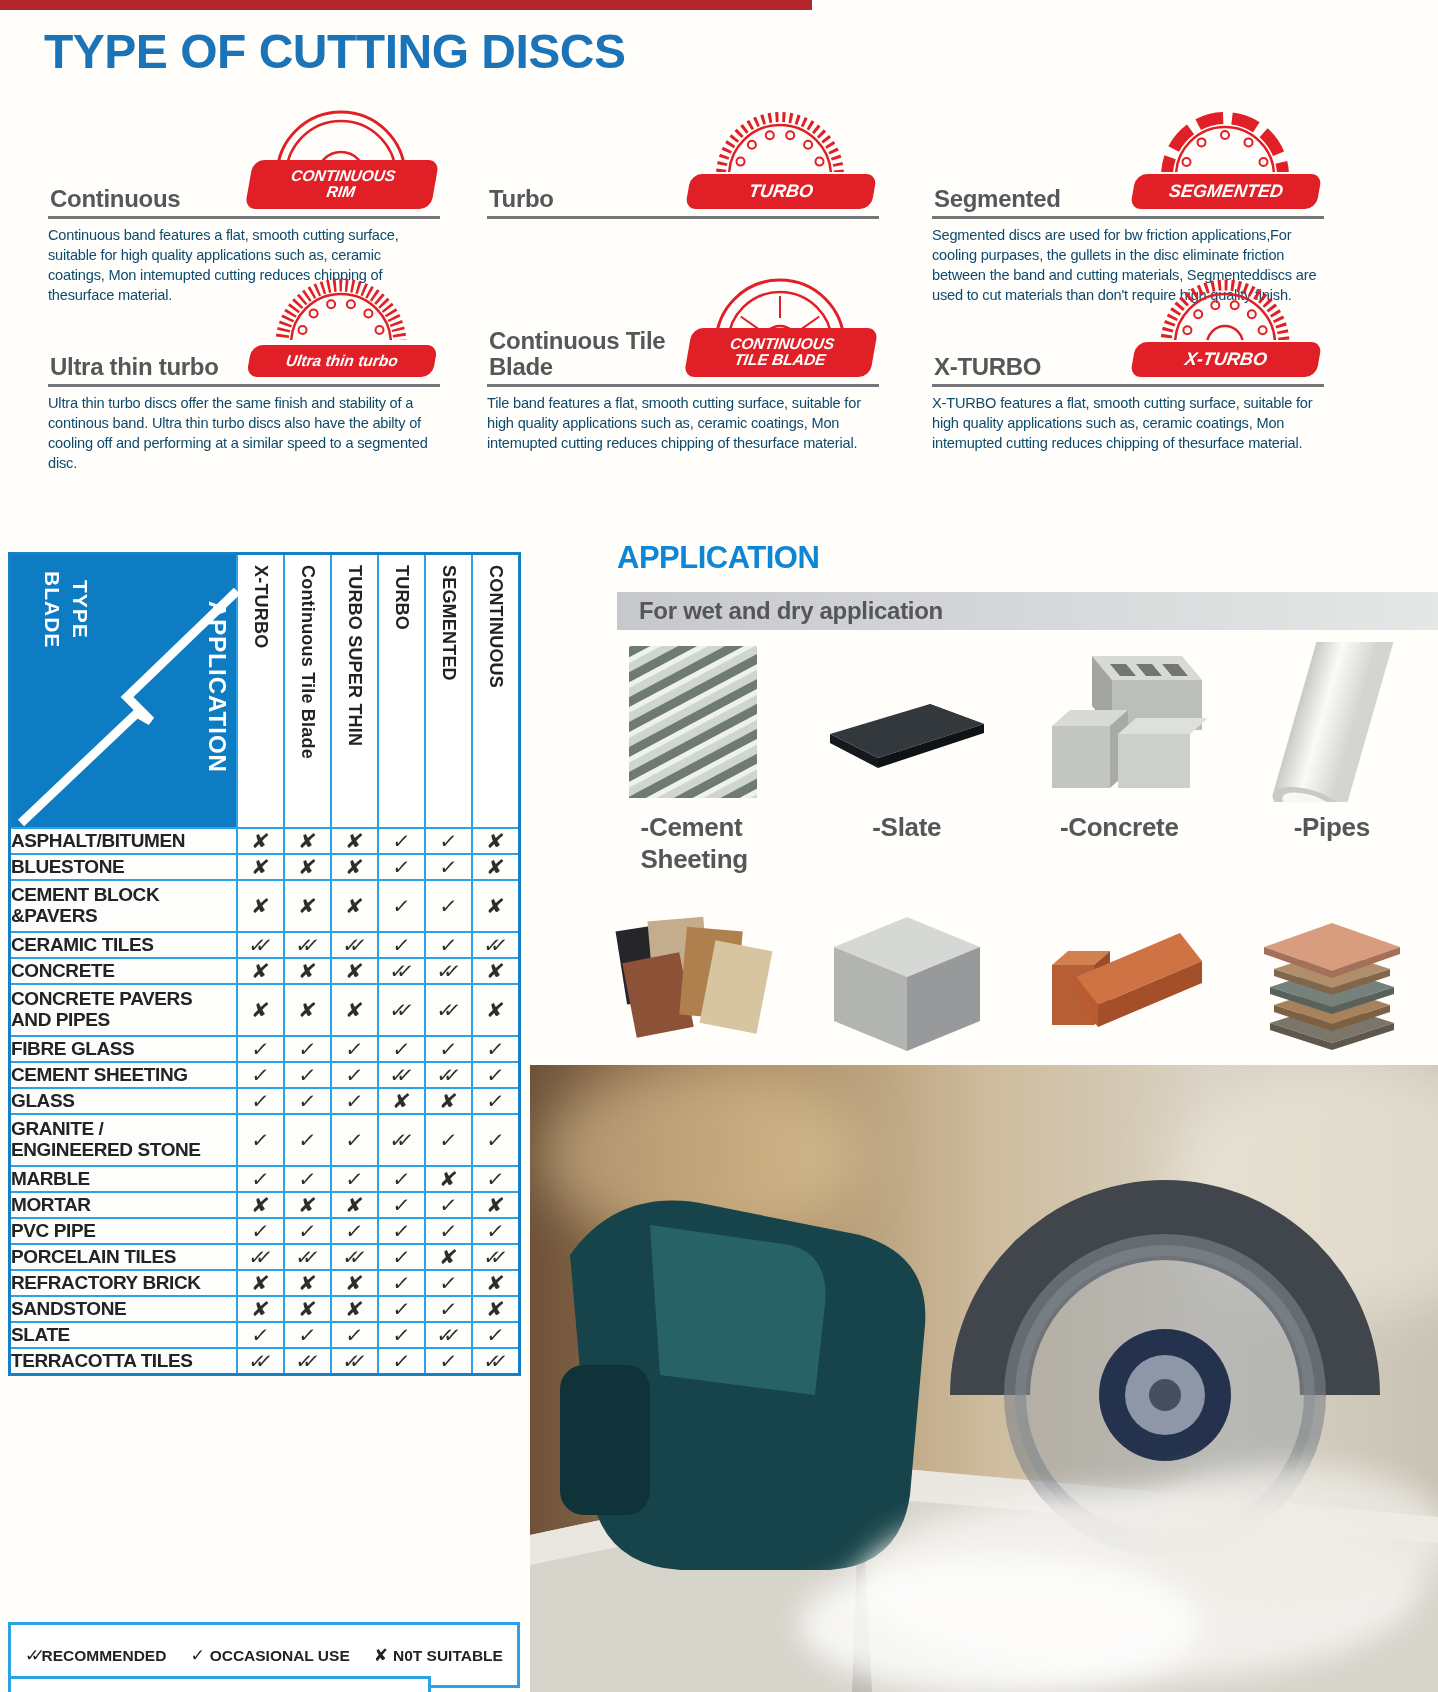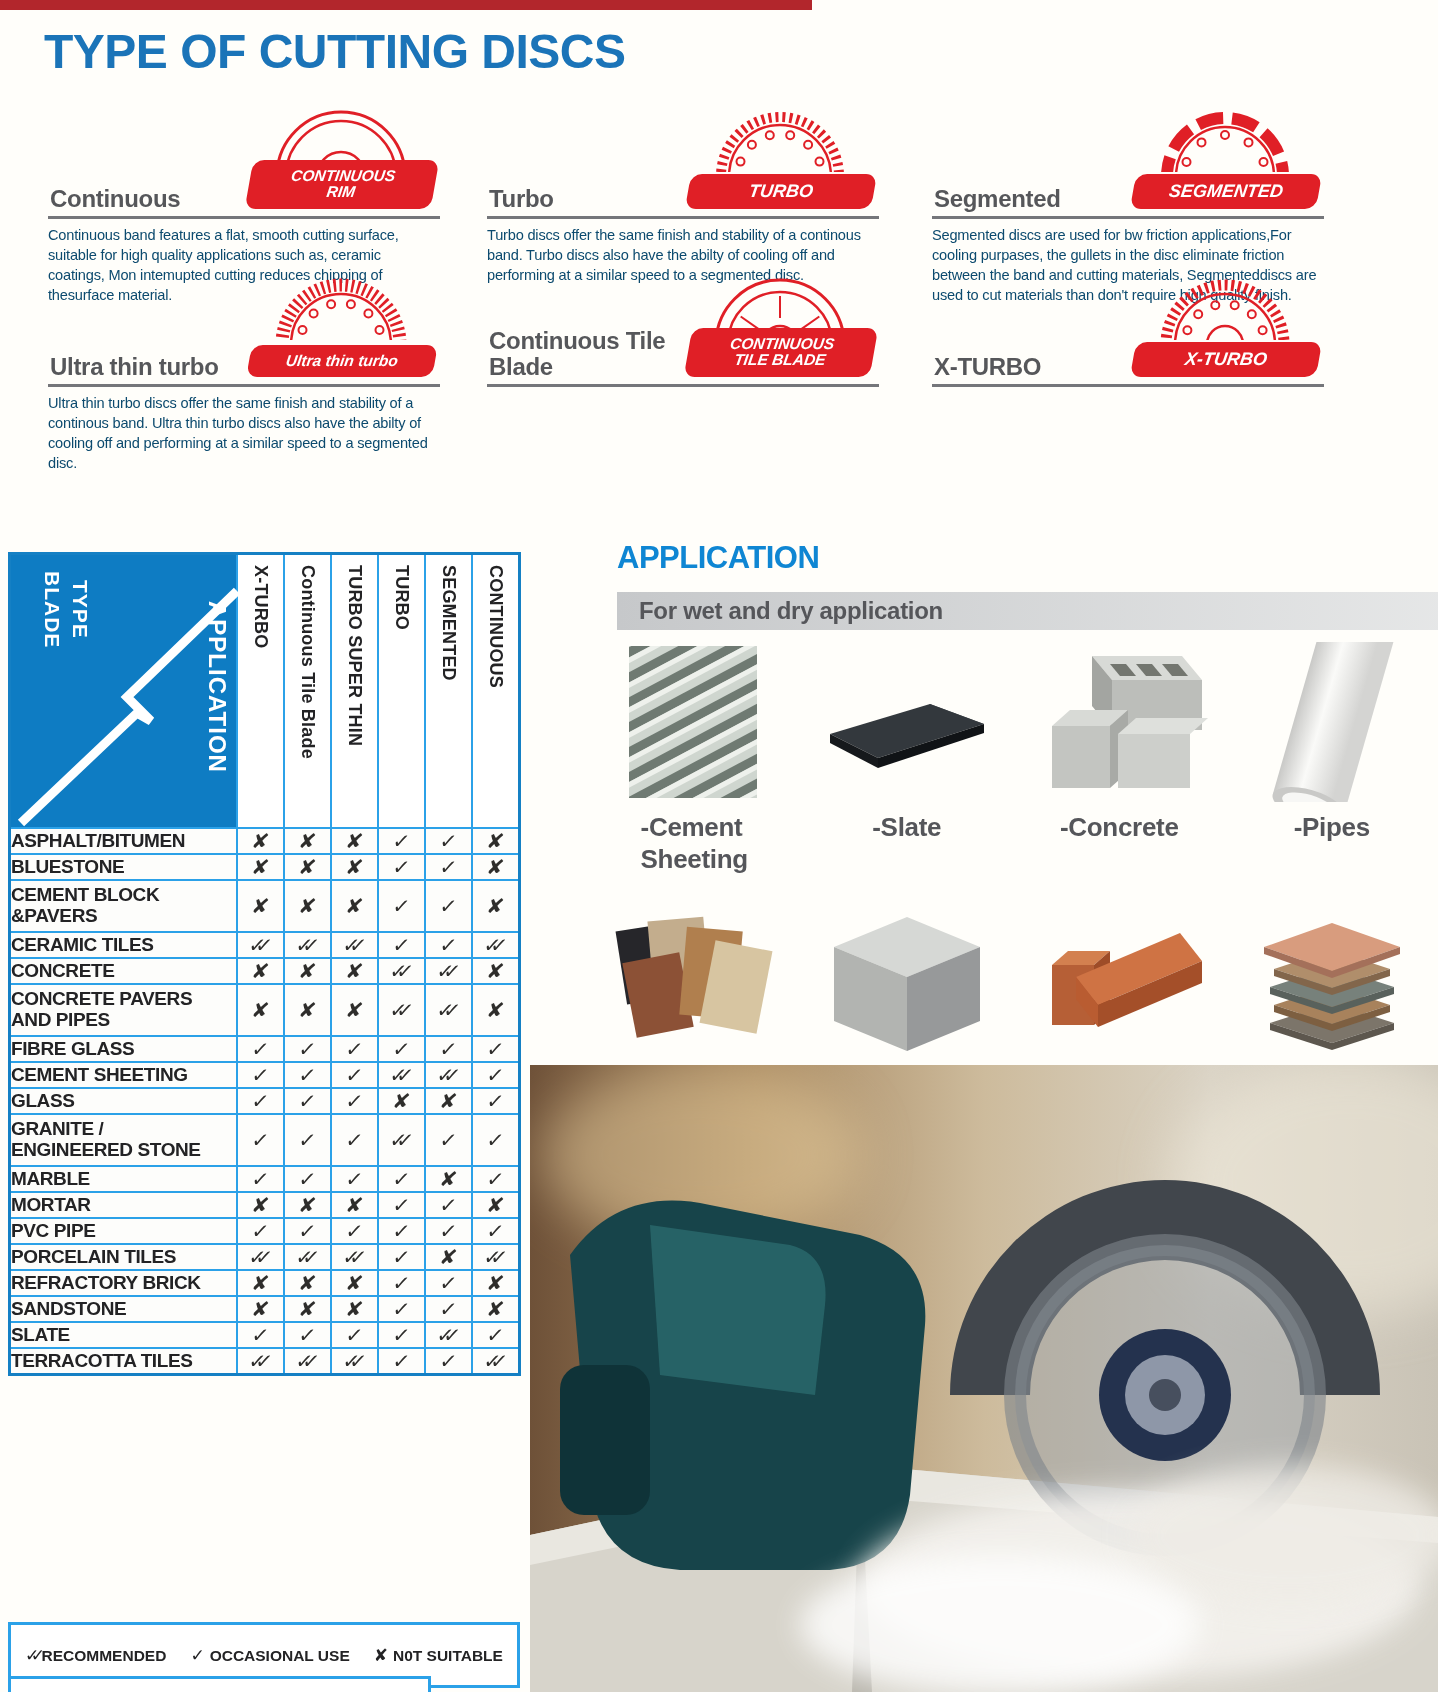--- a/index.html
+++ b/index.html
@@ -100,21 +100,20 @@
               <circle cx="50.9" cy="56.8" r="4" stroke="#e01f26" fill="none" stroke-width="2"></circle>
               <circle cx="68.8" cy="47.2" r="4" stroke="#e01f26" fill="none" stroke-width="2"></circle>
               <circle cx="89.2" cy="47.2" r="4" stroke="#e01f26" fill="none" stroke-width="2"></circle>
               <circle cx="107.1" cy="56.8" r="4" stroke="#e01f26" fill="none" stroke-width="2"></circle>
               <circle cx="118.5" cy="73.6" r="4" stroke="#e01f26" fill="none" stroke-width="2"></circle>
             </svg></div>
       <div class="badge"><span>TURBO</span></div>
       <h3 class="name">Turbo</h3>
     </div>
     <div class="rule"></div>
-    <p class="desc">Turbo discs offer the same finish and stability of a continous band. Turbo discs also have the abilty of cooling off and performing at a similar speed to a segmented disc.</p>
   </div>
 
   <div class="card">
     <div class="card-head">
       <div class="disc-icon"><svg width="158" height="84" viewBox="0 0 158 84">
               <circle cx="79" cy="88" r="58" stroke="#e01f26" fill="none" stroke-width="12" stroke-dasharray="26 9"></circle>
               <circle cx="79" cy="88" r="49" stroke="#e01f26" fill="none" stroke-width="2.5"></circle>
               <circle cx="40.5" cy="74.0" r="4" stroke="#e01f26" fill="none" stroke-width="2"></circle>
               <circle cx="55.5" cy="54.4" r="4" stroke="#e01f26" fill="none" stroke-width="2"></circle>
               <circle cx="79.0" cy="47.0" r="4" stroke="#e01f26" fill="none" stroke-width="2"></circle>
@@ -155,39 +154,41 @@
               <circle cx="79" cy="88" r="18" stroke="#e01f26" fill="none" stroke-width="2.5"></circle>
               <line x1="57.702046848486205" y1="73.08701265487281" x2="39.68070187412838" y2="60.468331055149804" stroke="#e01f26" fill="none" stroke-width="2"></line>
               <line x1="79" y1="62" x2="78.99999999999999" y2="40" stroke="#e01f26" fill="none" stroke-width="2"></line>
               <line x1="100.29795315151378" y1="73.0870126548728" x2="118.3192981258716" y2="60.46833105514977" stroke="#e01f26" fill="none" stroke-width="2"></line>
             </svg></div>
       <div class="badge sm"><span>CONTINUOUS
 TILE BLADE</span></div>
       <h3 class="name">Continuous Tile Blade</h3>
     </div>
     <div class="rule"></div>
+    <p class="desc">Tile  band features a flat, smooth  cutting surface, suitable for high quality applications such as, ceramic coatings, Mon intemupted cutting reduces chipping of thesurface material.</p>
   </div>
 
   <div class="card">
     <div class="card-head">
       <div class="disc-icon"><svg width="158" height="84" viewBox="0 0 158 84">
               <circle cx="79" cy="88" r="59" stroke="#e01f26" fill="none" stroke-width="11" stroke-dasharray="3 3.6"></circle>
               <circle cx="79" cy="88" r="50" stroke="#e01f26" fill="none" stroke-width="2.5"></circle>
               <circle cx="79" cy="88" r="18" stroke="#e01f26" fill="none" stroke-width="2.5"></circle>
               <circle cx="41.4" cy="74.3" r="4" stroke="#e01f26" fill="none" stroke-width="2"></circle>
               <circle cx="52.2" cy="58.3" r="4" stroke="#e01f26" fill="none" stroke-width="2"></circle>
               <circle cx="69.3" cy="49.2" r="4" stroke="#e01f26" fill="none" stroke-width="2"></circle>
               <circle cx="88.7" cy="49.2" r="4" stroke="#e01f26" fill="none" stroke-width="2"></circle>
               <circle cx="105.8" cy="58.3" r="4" stroke="#e01f26" fill="none" stroke-width="2"></circle>
               <circle cx="116.6" cy="74.3" r="4" stroke="#e01f26" fill="none" stroke-width="2"></circle>
             </svg></div>
       <div class="badge"><span>X-TURBO</span></div>
       <h3 class="name">X-TURBO</h3>
     </div>
     <div class="rule"></div>
+    <p class="desc">X-TURBO features a flat, smooth  cutting surface, suitable for high quality applications such as, ceramic coatings, Mon intemupted cutting reduces chipping of thesurface material.</p>
   </div>
 </div>
 
   <table class="matrix">
     <colgroup>
         <col style="width:227px">
         <col span="6" style="width:47px">
       </colgroup>
     <thead>
       <tr>

